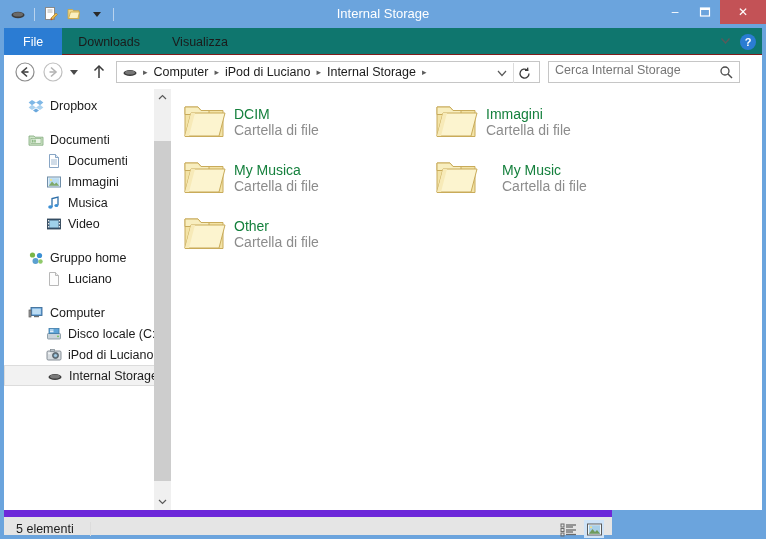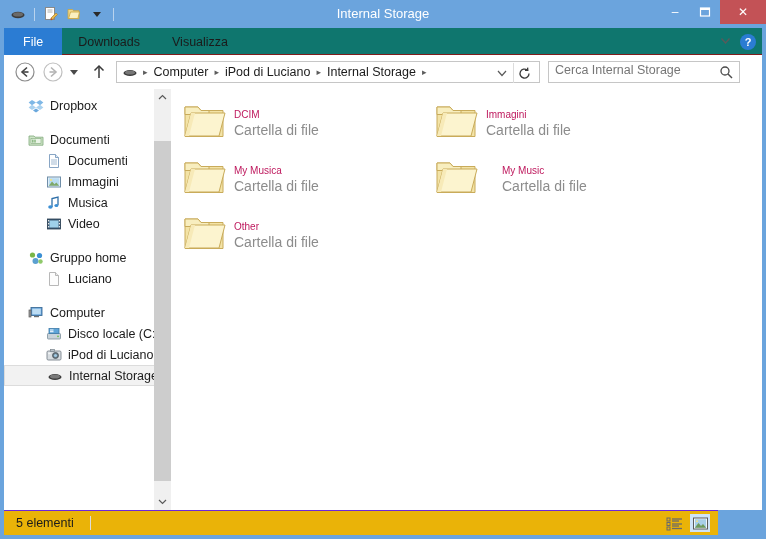--- a/index.html
+++ b/index.html
@@ -320,37 +320,37 @@
   .file-icon {
     width: 44px; height: 44px;
     flex: 0 0 44px;
     margin-right: 8px;
     display: flex;
     align-items: center;
     justify-content: center;
   }
   .file-text { padding-top: 8px; }
   .file-name {
-    font-size: 10px;
-    color: #be185d;
+    font-size: 14px;
+    color: #15803d;
     line-height: 15px;
   }
   .file-type {
     font-size: 14px;
     color: #8c8c8c;
     line-height: 16px;
   }
 
   
   #statusbar {
     position: absolute;
     left: 4px; top: 510px;
-    width: 714px; height: 25px;
-    background: #eab308;
-    border-top: 1px solid #6d28d9;
+    width: 608px; height: 25px;
+    background: #e5e5e5;
+    border-top: 7px solid #6d28d9;
     box-sizing: border-box;
   }
   #status-text {
     position: absolute;
     left: 12px; top: 0;
     height: 24px;
     line-height: 24px;
     font-size: 12.5px;
     color: #1b1b1b;
   }

